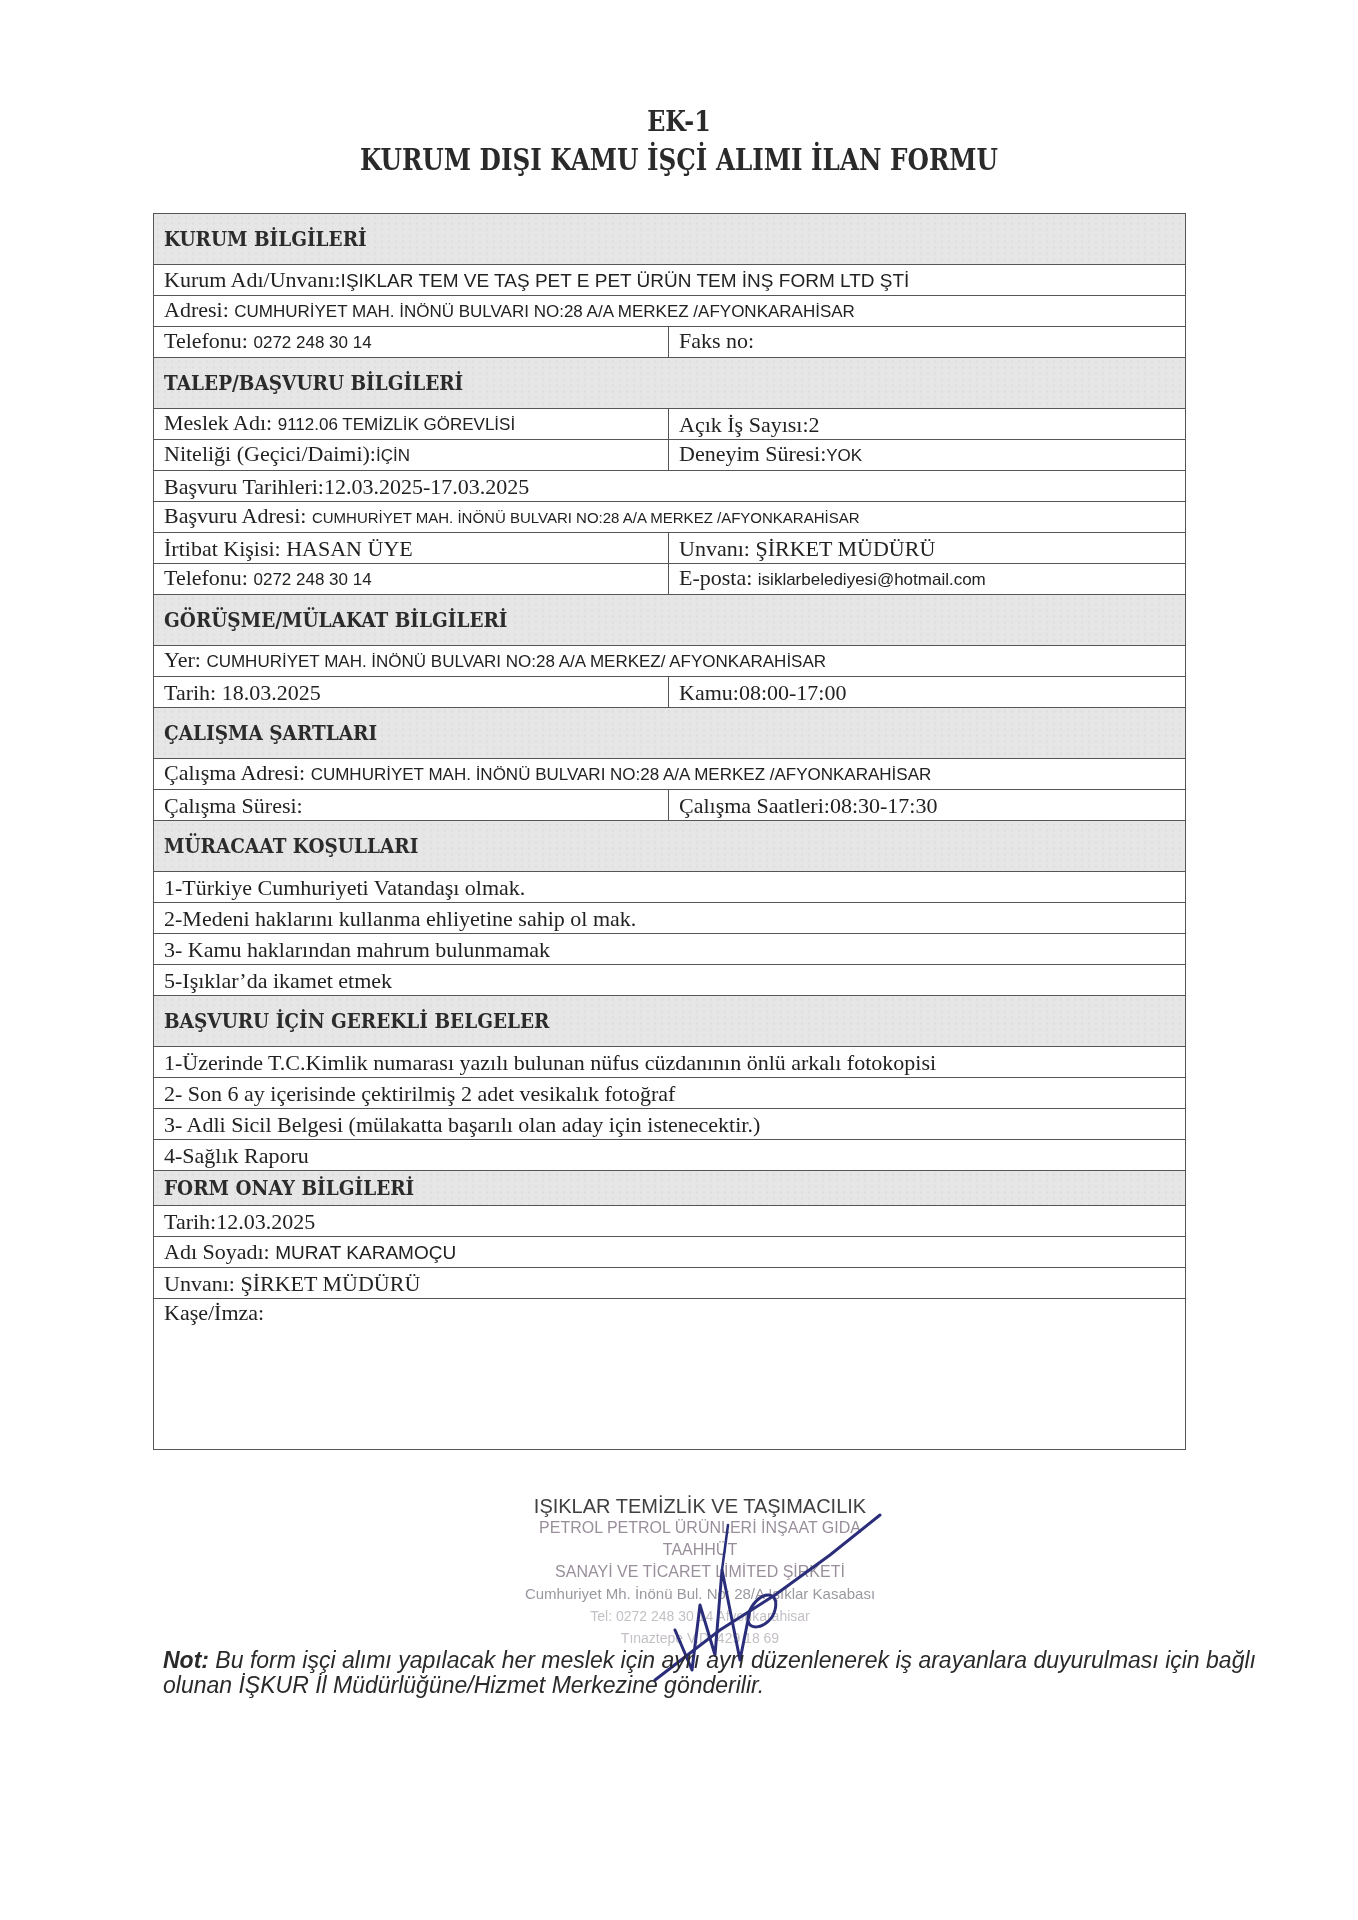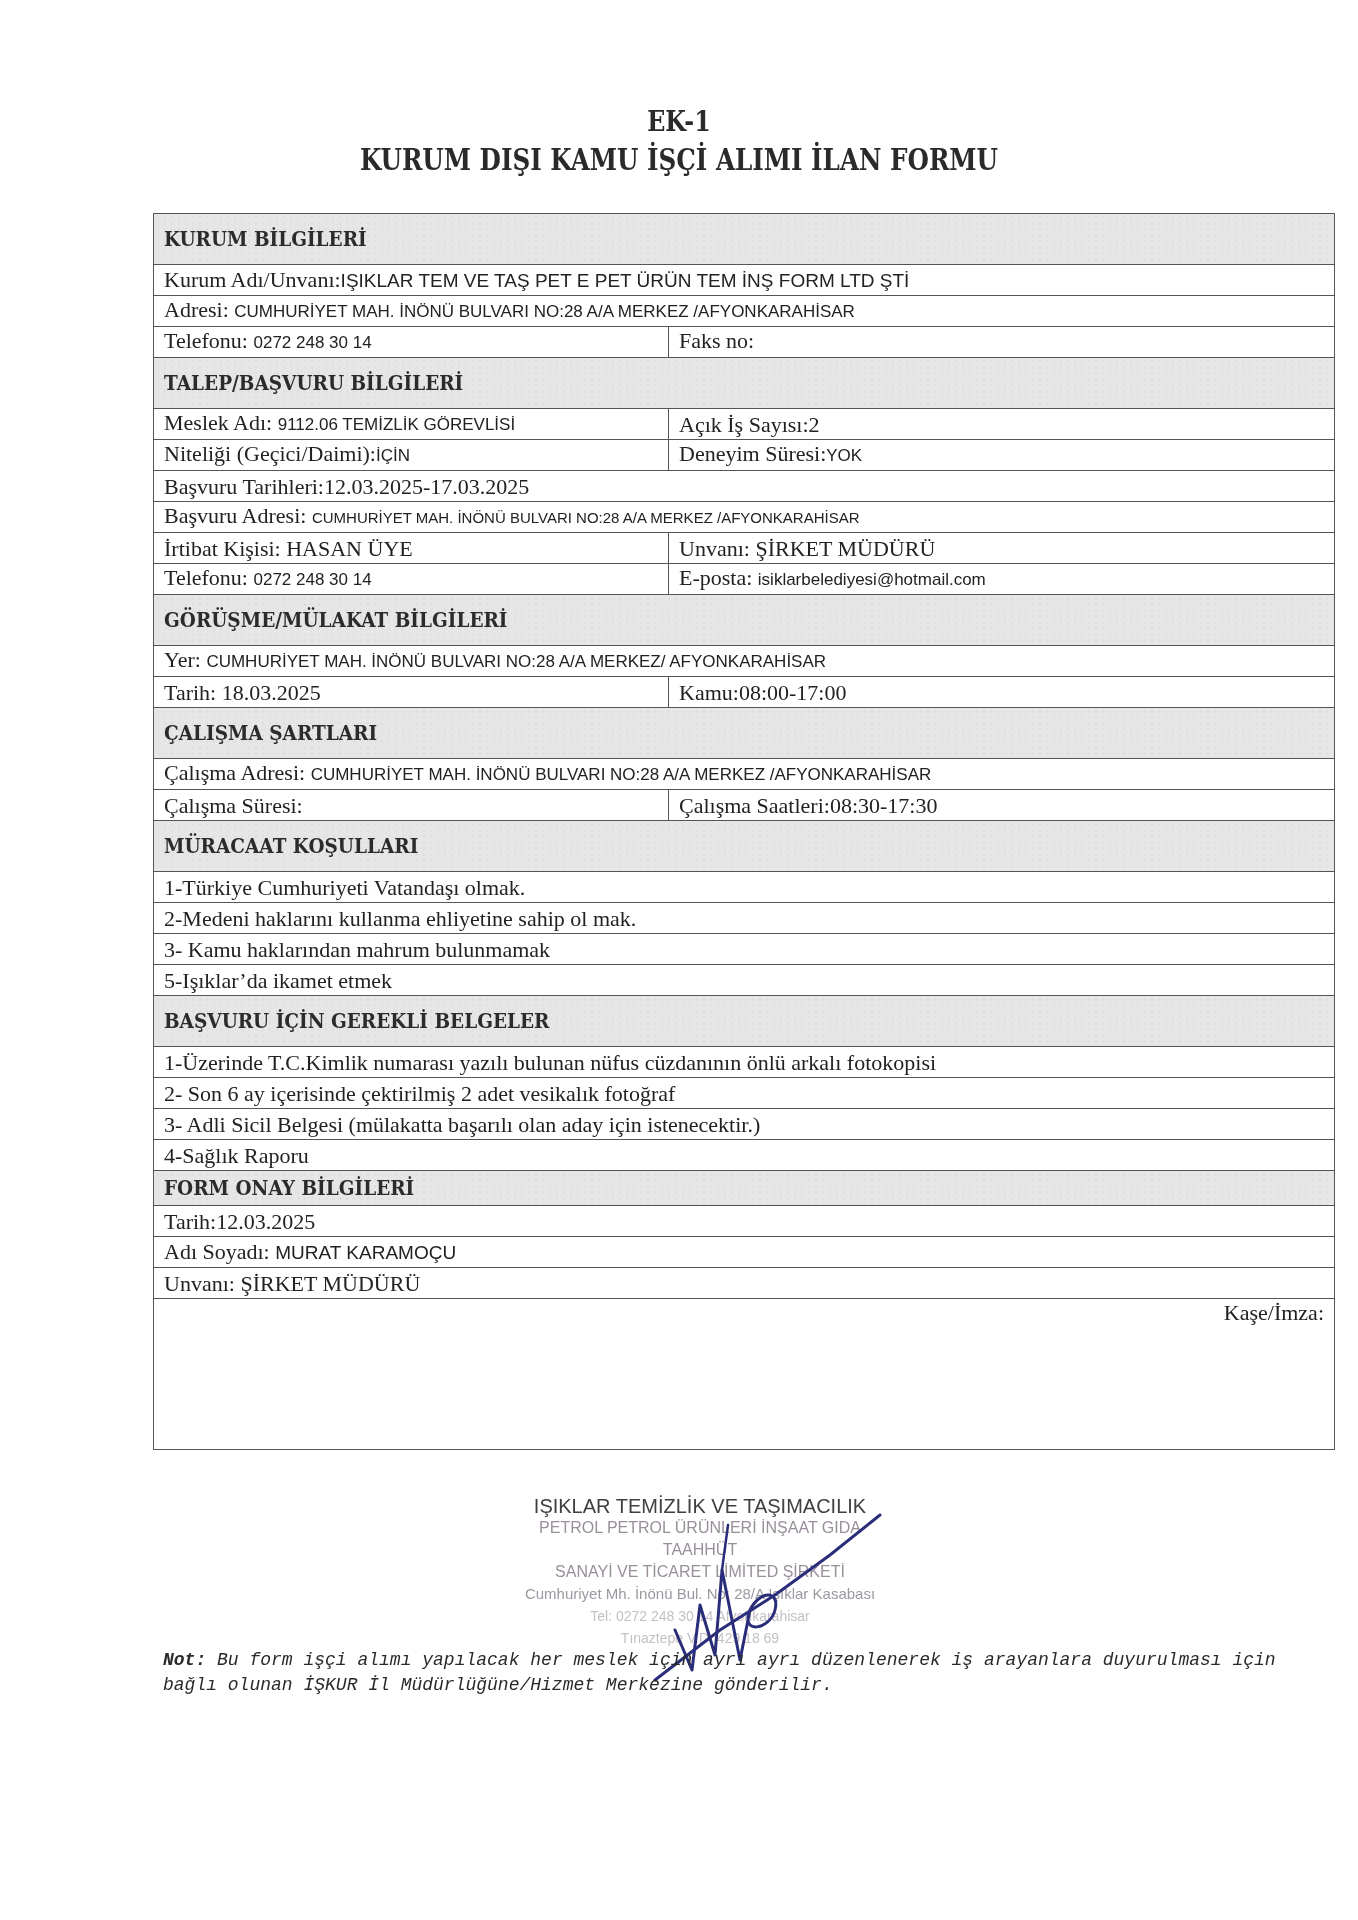--- a/index.html
+++ b/index.html
@@ -10,57 +10,57 @@
   }
   .doc-title {
     position: absolute; left: 0; width: 1358px; text-align: center;
     font-family: "DejaVu Serif", serif; font-weight: bold; color: #2a2a2a;
     letter-spacing: 0px;
   }
   #t1 { top: 105px; font-size: 28px; transform: scaleX(0.85); }
   #t2 { top: 142px; font-size: 30px; transform: scaleX(0.82); transform-origin: center; }
 
   .form-table {
-    position: absolute; left: 153px; top: 213px; width: 1182px;
+    position: absolute; left: 153px; top: 213px; width: 1033px;
     border-collapse: collapse; table-layout: fixed;
   }
   .form-table td {
     border: 1.5px solid #555; padding: 0 10px; height: 30px;
     font-size: 22px; white-space: nowrap; overflow: hidden;
     vertical-align: bottom; line-height: 28px;
   }
   .form-table tr.sec td {
     height: 50px; background: #e6e6e6;
     background-image: radial-gradient(#d4d4d4 0.8px, transparent 1px);
     background-size: 7px 6px;
     font-family: "DejaVu Serif", serif; font-weight: bold; font-size: 21px;
     vertical-align: middle; color: #2b2b2b;
   }
   .form-table tr.sec.short td { height: 34px; margin-left: 30px; }
   .sec-label { display: inline-block; transform: scaleX(0.88); transform-origin: left center; }
   .lbl { font-family: "Liberation Serif", serif; }
   .val { font-family: "Liberation Sans", sans-serif; font-size: 19px; }
   .val-sm { font-family: "Liberation Sans", sans-serif; font-size: 17px; }
   .col-left { width: 500px; }
-  .kase-row td { height: 150px; vertical-align: top; position: relative; text-align: right; }
+  .kase-row td { height: 150px; vertical-align: top; position: relative; }
 
   .stamp {
     position: absolute; left: 510px; top: 1495px; width: 380px;
     text-align: center; color: #8a8a9a; font-family: "Liberation Sans", sans-serif;
     line-height: 22px;
   }
   .stamp .s1 { font-size: 20px; color: #404040; }
   .stamp .s2, .stamp .s3 { font-size: 16px; color: #998f9b; }
   .stamp .s4 { font-size: 15px; color: #9b98a0; }
   .stamp .s5, .stamp .s6 { font-size: 14px; color: #c4c0c6; }
   .signature { position: absolute; left: 600px; top: 1510px; width: 300px; height: 190px; }
 
   .note {
     position: absolute; left: 163px; top: 1648px; width: 1150px;
-    font-family: Liberation Mono, monospace; font-style: italic; font-size: 18px;
+    font-family: Liberation Sans, sans-serif; font-style: italic; font-size: 23px;
     line-height: 25px; color: #2a2a2a;
   }
   .note b { font-style: italic; }
 </style>
 </head>
 <body>
 
 <div id="t1" class="doc-title">EK-1</div>
 <div id="t2" class="doc-title">KURUM DIŞI KAMU İŞÇİ ALIMI İLAN FORMU</div>
 

